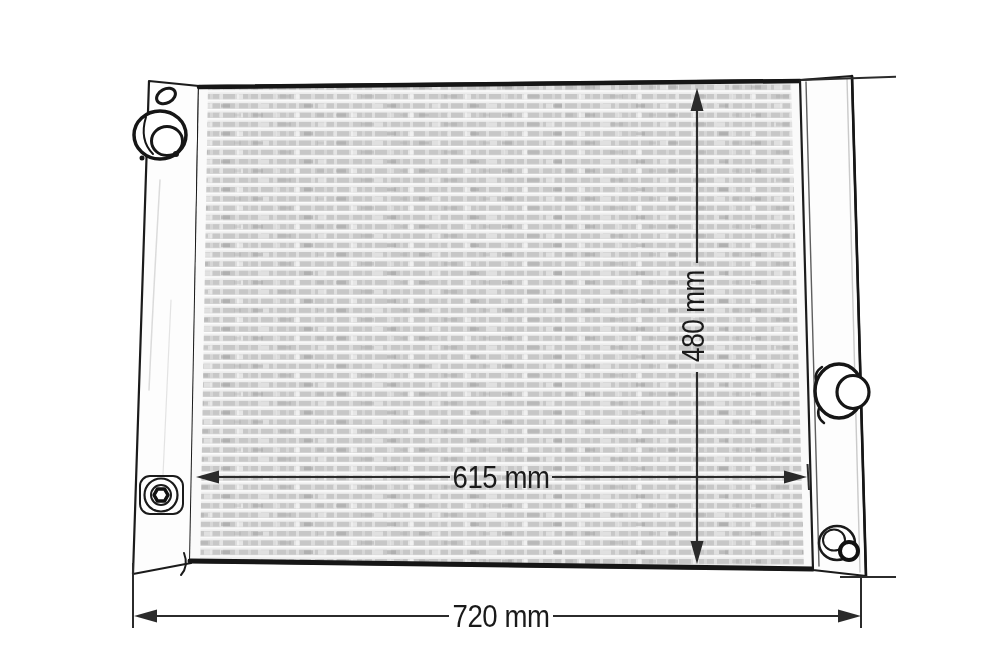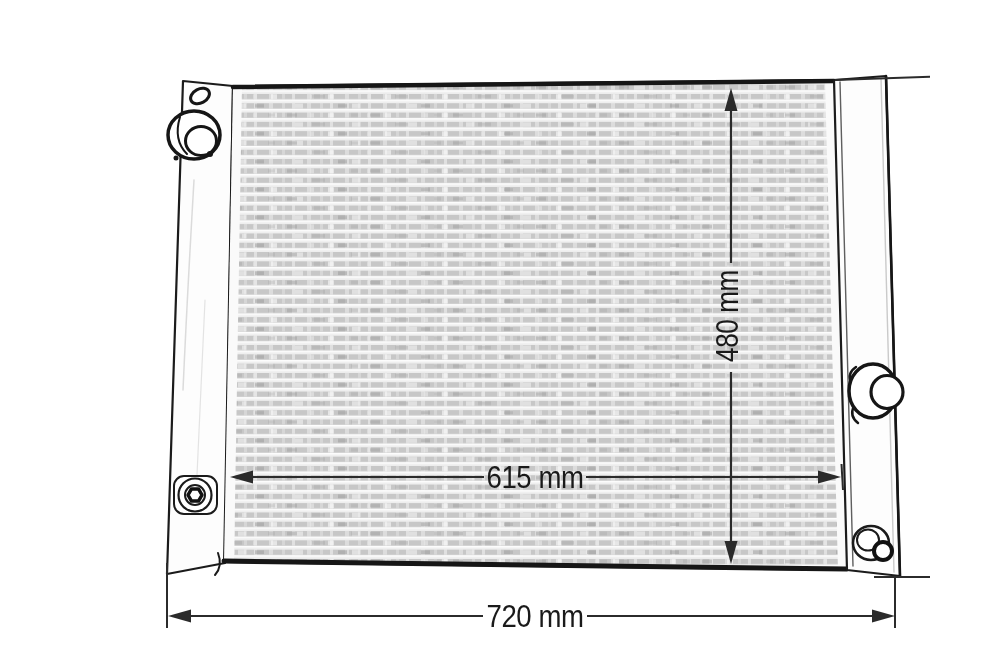--- a/index.html
+++ b/index.html
@@ -7,21 +7,20 @@
     padding: 0;
     background: #ffffff;
     font-family: "Liberation Sans", "DejaVu Sans", sans-serif;
   }
   .stage {
     position: relative;
     width: 896px;
     height: 666px;
     background: #ffffff;
     overflow: hidden;
-    padding-left: 34px;
   }
   svg { display: block; }
   .dim-text {
     font-family: "Liberation Sans", "DejaVu Sans", sans-serif;
     font-size: 31px;
     fill: #1a1a1a;
     letter-spacing: -0.5px;
   }
 </style>
 </head>

